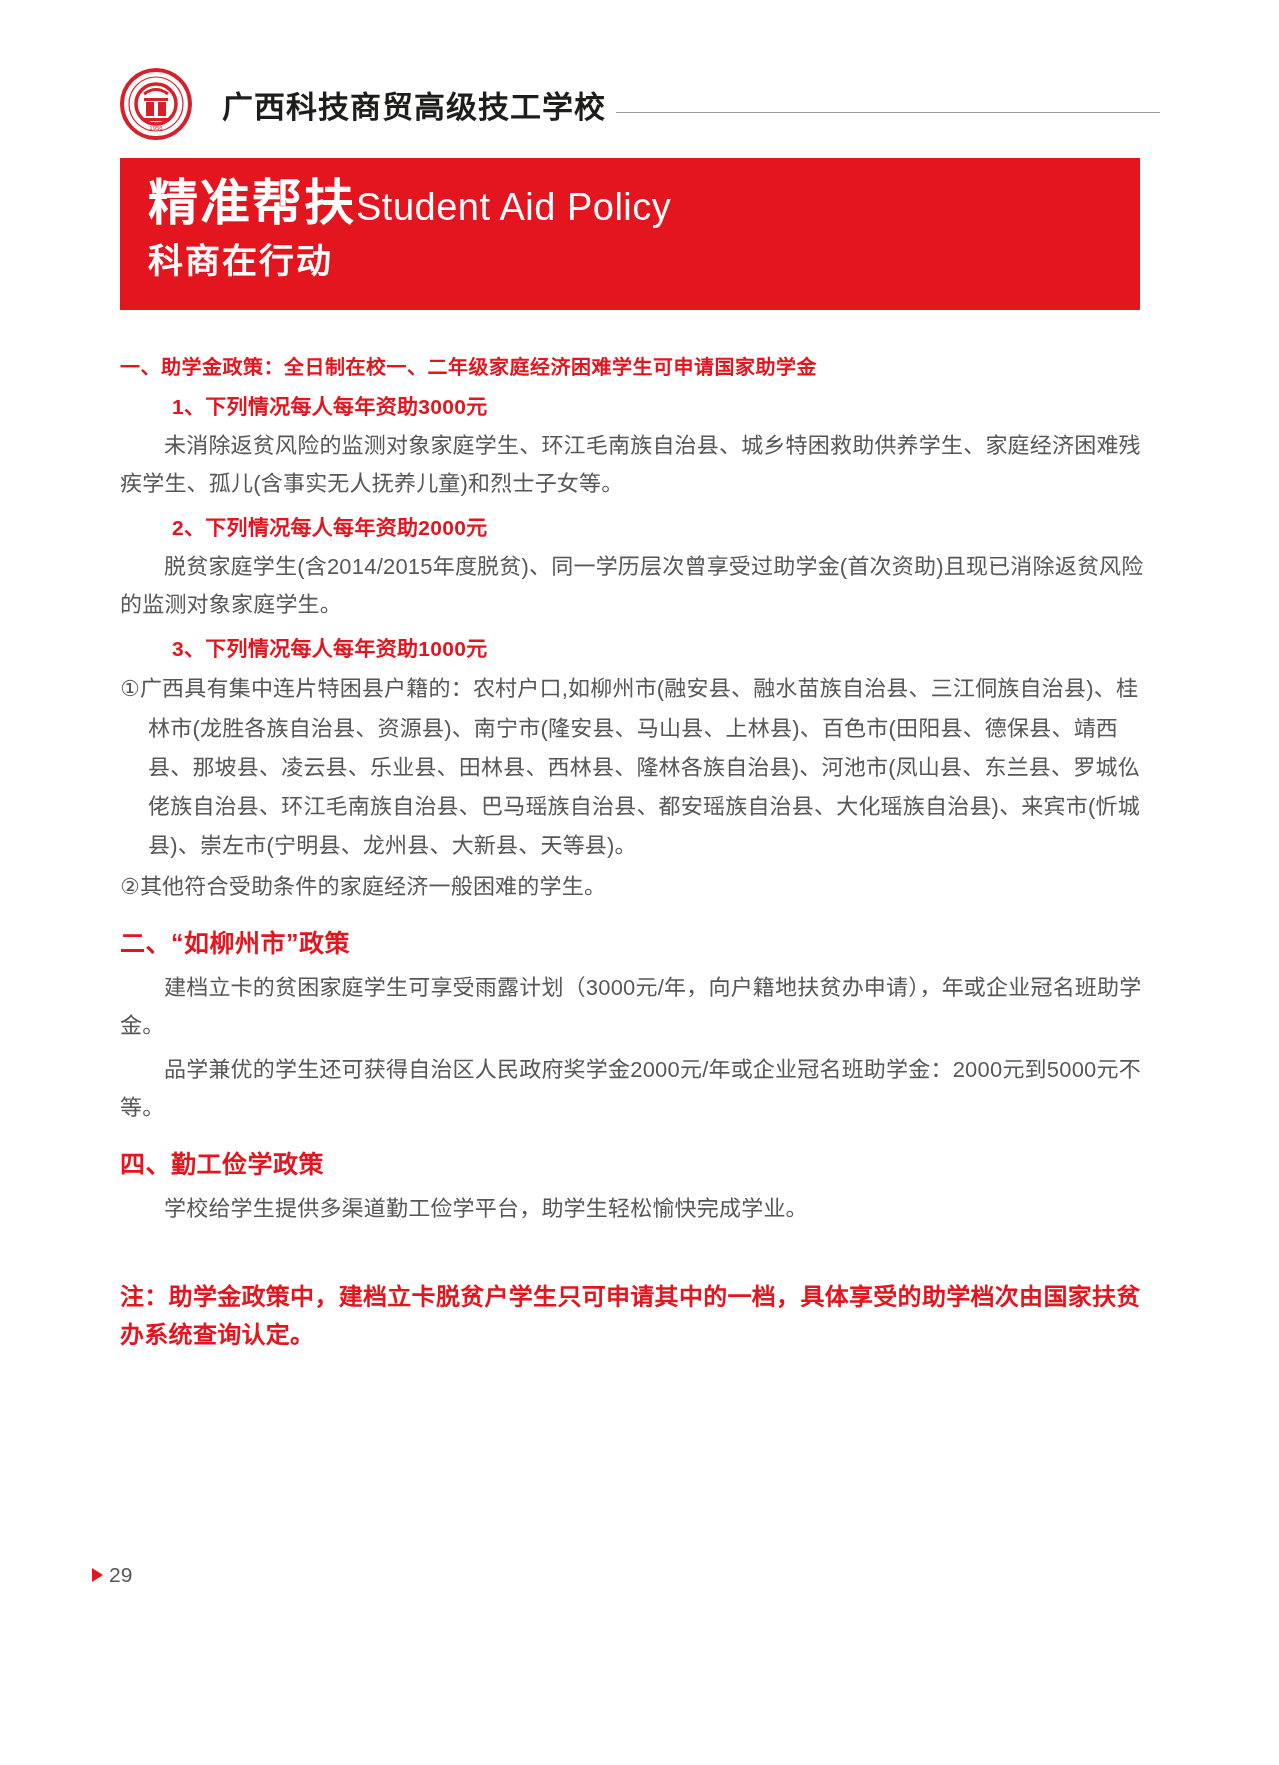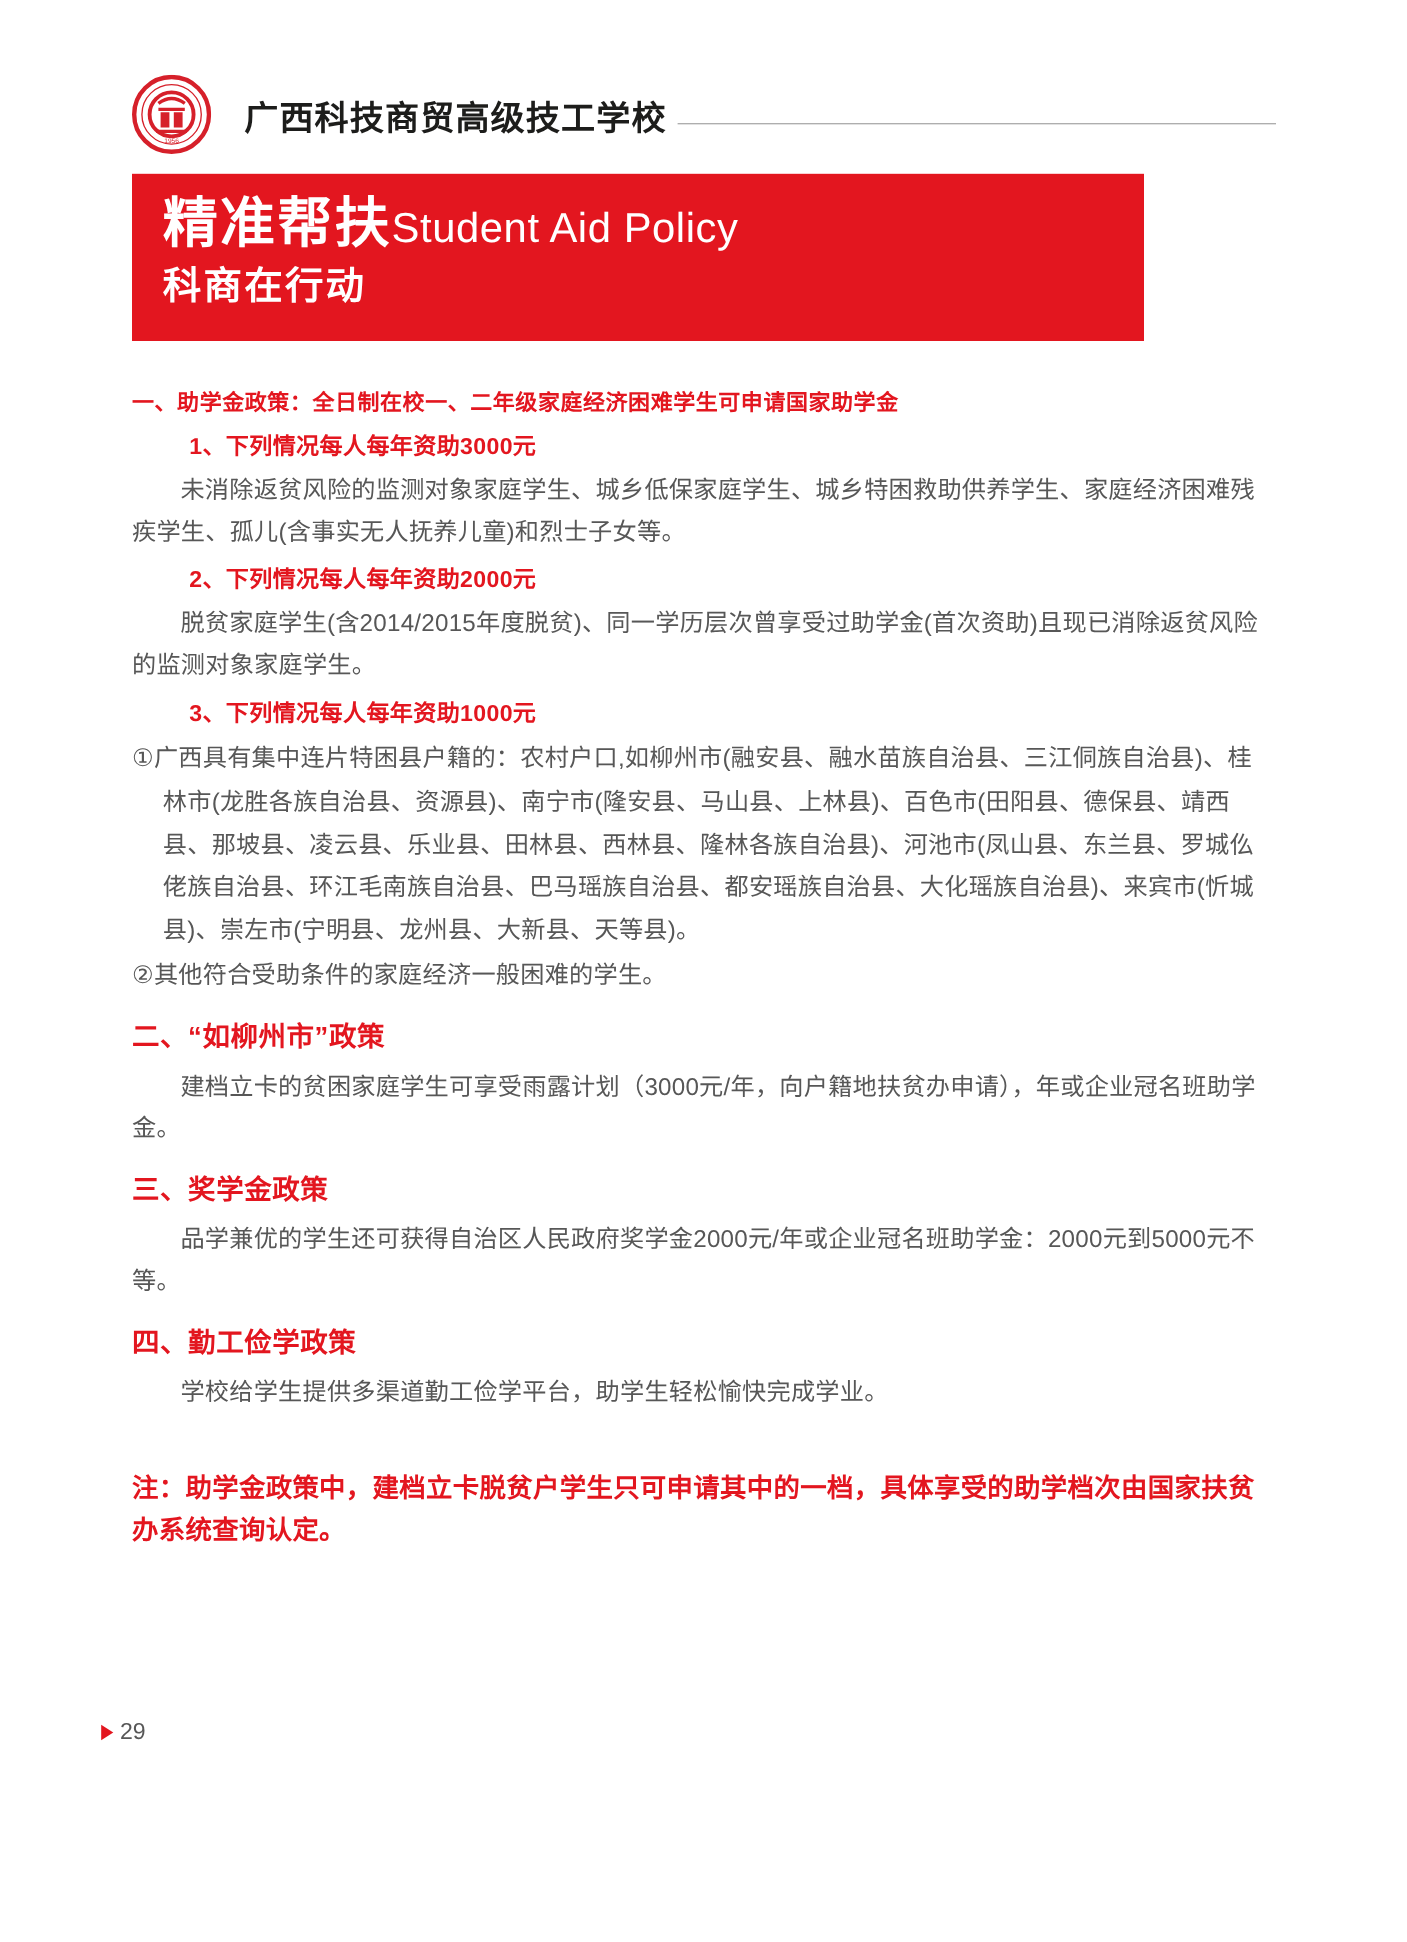--- a/index.html
+++ b/index.html
@@ -56,21 +56,21 @@
     background: #9b9b9b;
     margin-left: 10px;
     margin-top: 16px;
   }
 
   
   .banner {
     position: absolute;
     left: 120px;
     top: 158px;
-    width: 920px;
+    width: 1020px;
     height: 152px;
     background: #e3161f;
     color: #ffffff;
     box-sizing: border-box;
     padding: 20px 0 0 28px;
   }
   .banner-line1 {
     display: flex;
     align-items: baseline;
     line-height: 1;
@@ -215,33 +215,32 @@
       <span class="banner-en">Student Aid Policy</span>
     </div>
     <div class="banner-line2">科商在行动</div>
   </div>
 
   <div class="content">
 
     <h2 class="h-main">一、助学金政策：全日制在校一、二年级家庭经济困难学生可申请国家助学金</h2>
 
     <h3 class="h-sub">1、下列情况每人每年资助3000元</h3>
-    <p class="para">未消除返贫风险的监测对象家庭学生、城乡低保家庭学生、城乡特困救助供养学生、家庭经济困难残疾学生、孤儿(含事实无人抚养儿童)和烈士子女等。</p>
+    <p class="para">未消除返贫风险的监测对象家庭学生、环江毛南族自治县、城乡特困救助供养学生、家庭经济困难残疾学生、孤儿(含事实无人抚养儿童)和烈士子女等。</p>
 
     <h3 class="h-sub">2、下列情况每人每年资助2000元</h3>
     <p class="para">脱贫家庭学生(含2014/2015年度脱贫)、同一学历层次曾享受过助学金(首次资助)且现已消除返贫风险的监测对象家庭学生。</p>
 
     <h3 class="h-sub">3、下列情况每人每年资助1000元</h3>
     <p class="list-item">①广西具有集中连片特困县户籍的：农村户口,如柳州市(融安县、融水苗族自治县、三江侗族自治县)、桂林市(龙胜各族自治县、资源县)、南宁市(隆安县、马山县、上林县)、百色市(田阳县、德保县、靖西县、那坡县、凌云县、乐业县、田林县、西林县、隆林各族自治县)、河池市(凤山县、东兰县、罗城仫佬族自治县、环江毛南族自治县、巴马瑶族自治县、都安瑶族自治县、大化瑶族自治县)、来宾市(忻城县)、崇左市(宁明县、龙州县、大新县、天等县)。</p>
     <p class="list-item flat">②其他符合受助条件的家庭经济一般困难的学生。</p>
 
     <h2 class="h-sec">二、“如柳州市”政策</h2>
     <p class="para">建档立卡的贫困家庭学生可享受雨露计划（3000元/年，向户籍地扶贫办申请），年或企业冠名班助学金。</p>
 
-    <h2 class="h-sec">三、奖学金政策</h2>
     <p class="para">品学兼优的学生还可获得自治区人民政府奖学金2000元/年或企业冠名班助学金：2000元到5000元不等。</p>
 
     <h2 class="h-sec">四、勤工俭学政策</h2>
     <p class="para">学校给学生提供多渠道勤工俭学平台，助学生轻松愉快完成学业。</p>
 
     <p class="note">注：助学金政策中，建档立卡脱贫户学生只可申请其中的一档，具体享受的助学档次由国家扶贫办系统查询认定。</p>
   </div>
 
   <div class="footer">
     <span class="page-marker"></span>

